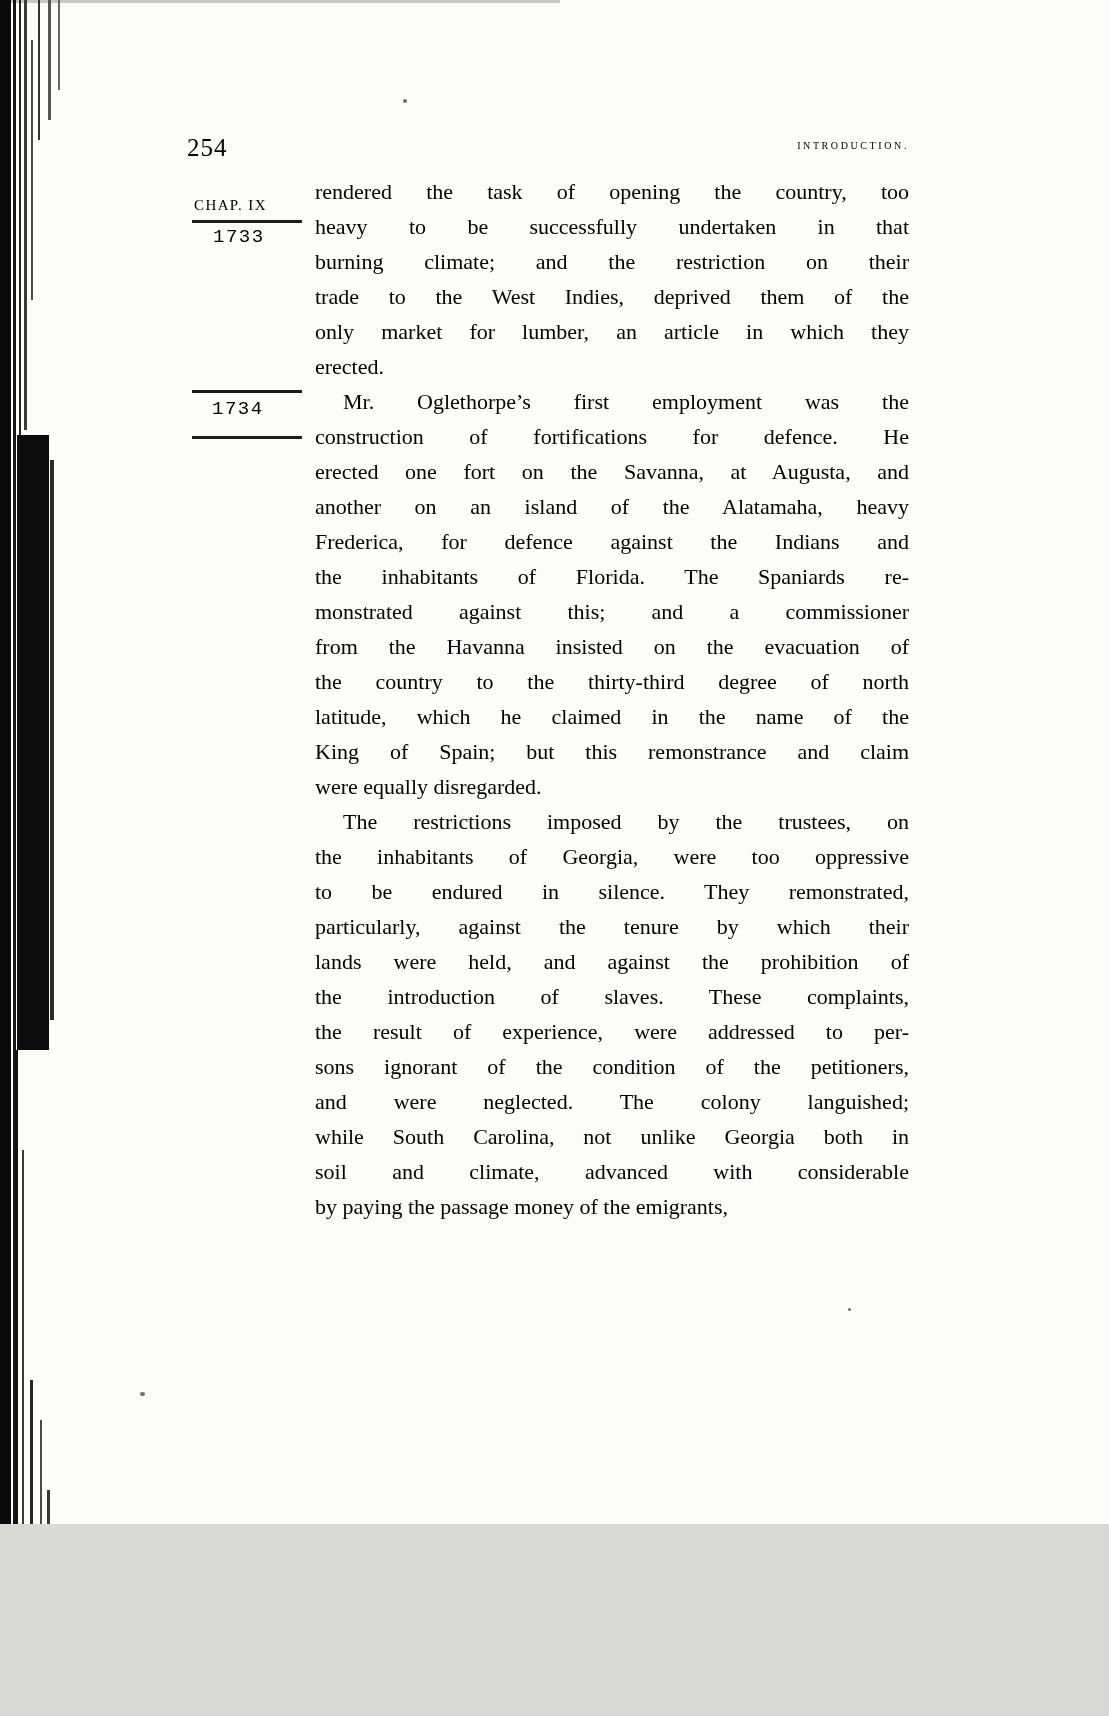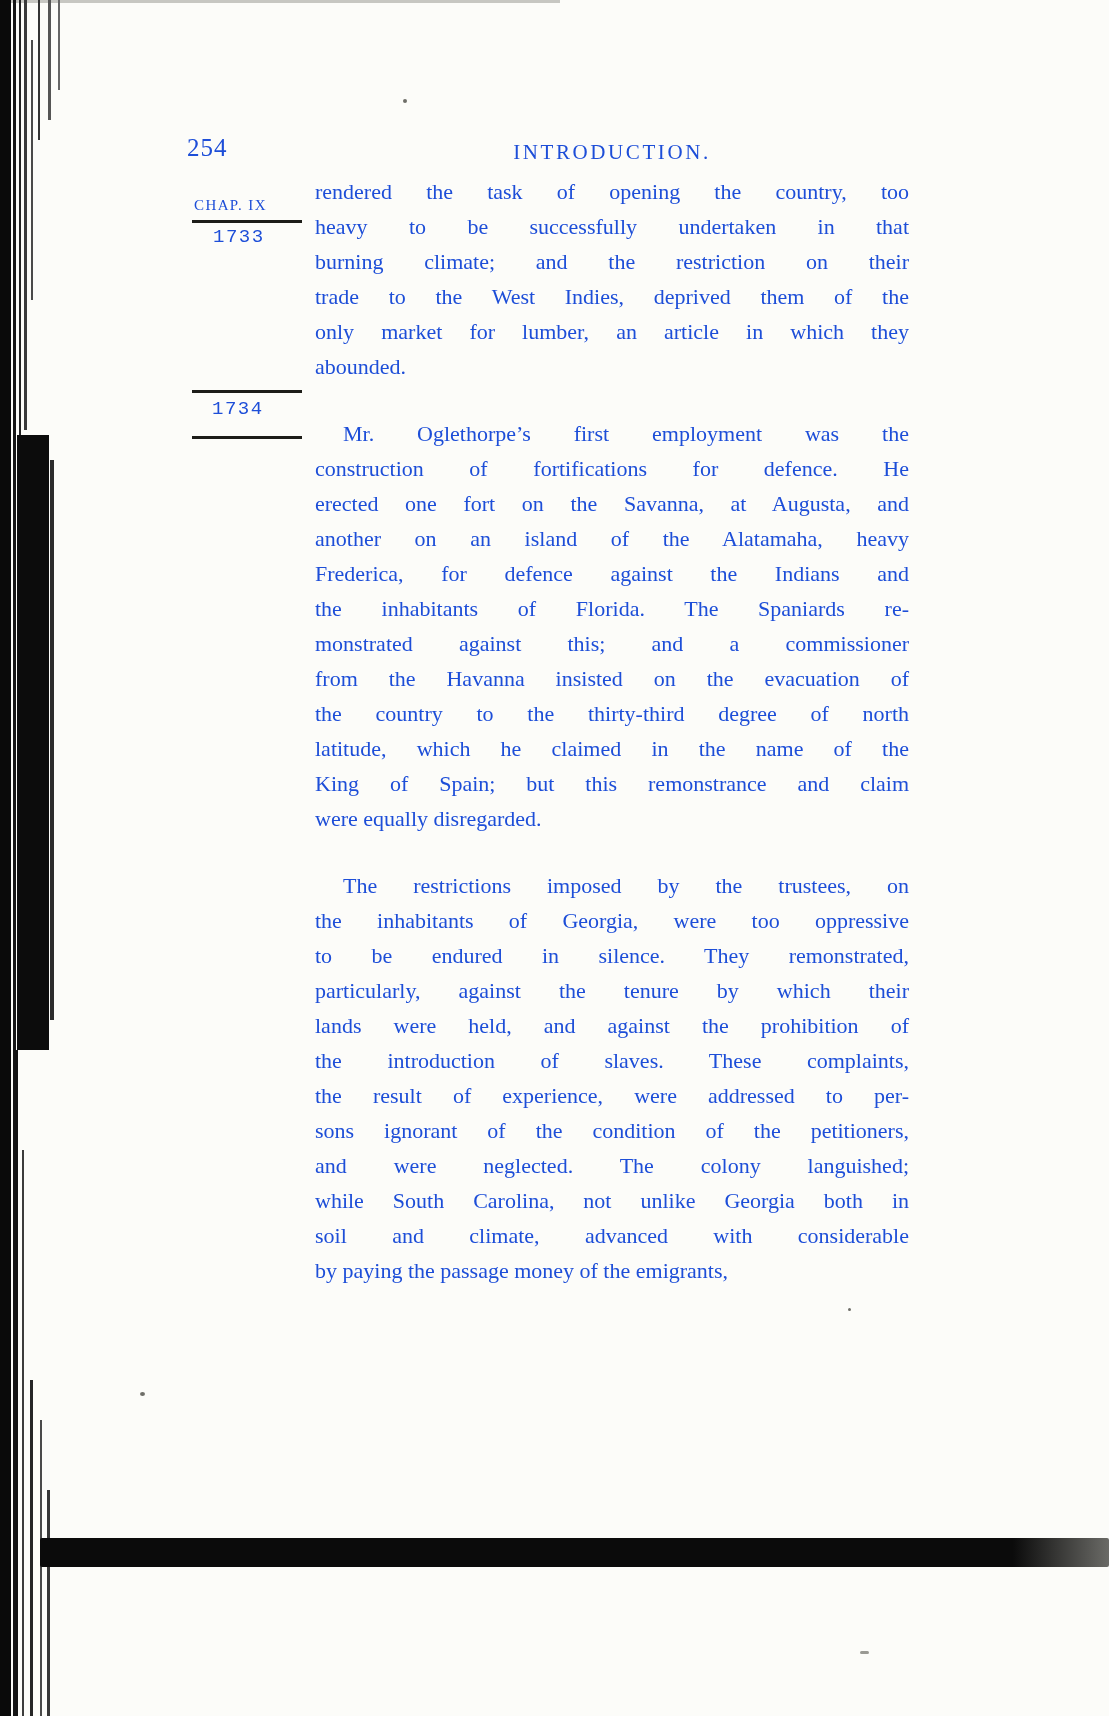--- a/index.html
+++ b/index.html
@@ -1,23 +1,23 @@
 <!DOCTYPE html>
 <html><head>
 <meta charset="utf-8">
 <style>
   html, body { margin: 0; padding: 0; background: #d8d8d4; }
   .canvas {
     position: relative;
     width: 1109px;
-    height: 1716px;
+    height: 1524px;
     background: #fcfcf9;
     overflow: hidden;
     font-family: "Liberation Serif", "DejaVu Serif", serif;
-    color: #1d4ed8;
+    color: #000000;
   }
 
   
   .edge-shadow-top {
     position: absolute; left: 0; top: 0; width: 560px; height: 3px;
     background: #9a9a96; opacity: .55;
   }
   .binding { position: absolute; background: #0a0a0a; }
   .b-core  { left: 0;  top: 0;    width: 11px; height: 1716px; }
   .b-s1    { left: 13px; top: 0;  width: 3px;  height: 1716px; background: #161616; }
@@ -46,21 +46,21 @@
   .sp3 { left: 140px; top: 1392px; width: 5px; height: 4px; }
   .sp4 { left: 860px; top: 1651px; width: 9px; height: 3px; border-radius: 2px; background: #9a9a94; }
 
   
   .pagenum {
     position: absolute; left: 187px; top: 134px;
     font-size: 25px; letter-spacing: 1px;
   }
   .header {
     position: absolute; left: 315px; top: 140px; width: 594px;
-    text-align: center; font-size: 21px; letter-spacing: 2.6px;
+    text-align: right; font-size: 10px; letter-spacing: 2.6px;
   }
   .chap {
     position: absolute; left: 194px; top: 197px;
     font-size: 15px; letter-spacing: 1.4px;
   }
   .rule { position: absolute; left: 192px; width: 110px; height: 2.5px; background: #1d1d19; }
   .rule-1 { top: 220px; }
   .rule-2 { top: 390px; }
   .rule-3 { top: 436px; }
   .year { position: absolute; font-size: 19px; letter-spacing: 1.5px; font-family: Liberation Mono, monospace; }
@@ -70,21 +70,21 @@
   .body-text {
     position: absolute; left: 315px; top: 174px; width: 594px;
     font-size: 22px; line-height: 35px;
   }
   .para { margin: 0; }
   .line {
     text-align: justify;
     text-align-last: justify;
   }
   .line.last { text-align-last: left; }
-  .line.indent { text-indent: 28px; margin-top: 32px; }
+  .line.indent { text-indent: 28px; }
 </style>
 </head>
 <body>
 
 <div class="canvas">
 
   <div class="edge-shadow-top"></div>
   <div class="binding b-core"></div>
   <div class="binding b-s1"></div>
   <div class="binding b-s2"></div>
@@ -117,21 +117,21 @@
   <div class="rule rule-3"></div>
 
   <div class="body-text">
 
     <div class="para">
       <div class="line">rendered the task of opening the country, too</div>
       <div class="line">heavy to be successfully undertaken in that</div>
       <div class="line">burning climate; and the restriction on their</div>
       <div class="line">trade to the West Indies, deprived them of the</div>
       <div class="line">only market for lumber, an article in which they</div>
-      <div class="line last">abounded.</div>
+      <div class="line last">erected.</div>
     </div>
 
     <div class="para">
       <div class="line indent">Mr. Oglethorpe’s first employment was the</div>
       <div class="line">construction of fortifications for defence. He</div>
       <div class="line">erected one fort on the Savanna, at Augusta, and</div>
       <div class="line">another on an island of the Alatamaha, heavy</div>
       <div class="line">Frederica, for defence against the Indians and</div>
       <div class="line">the inhabitants of Florida. The Spaniards re-</div>
       <div class="line">monstrated against this; and a commissioner</div>

